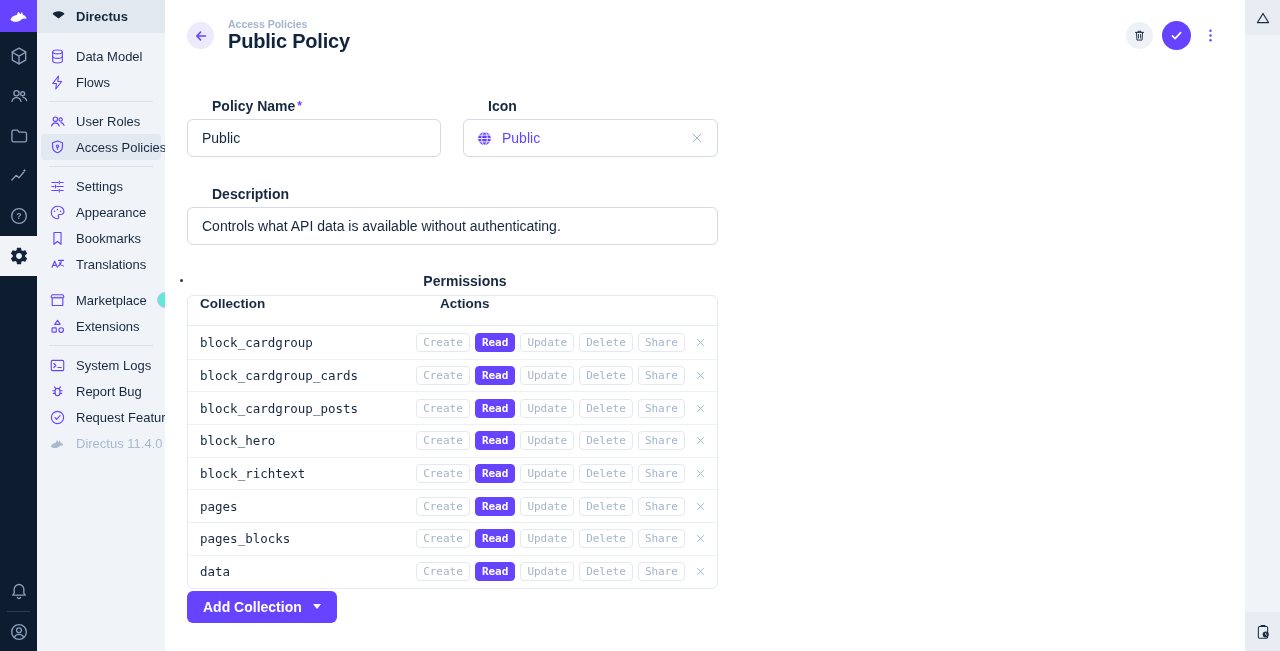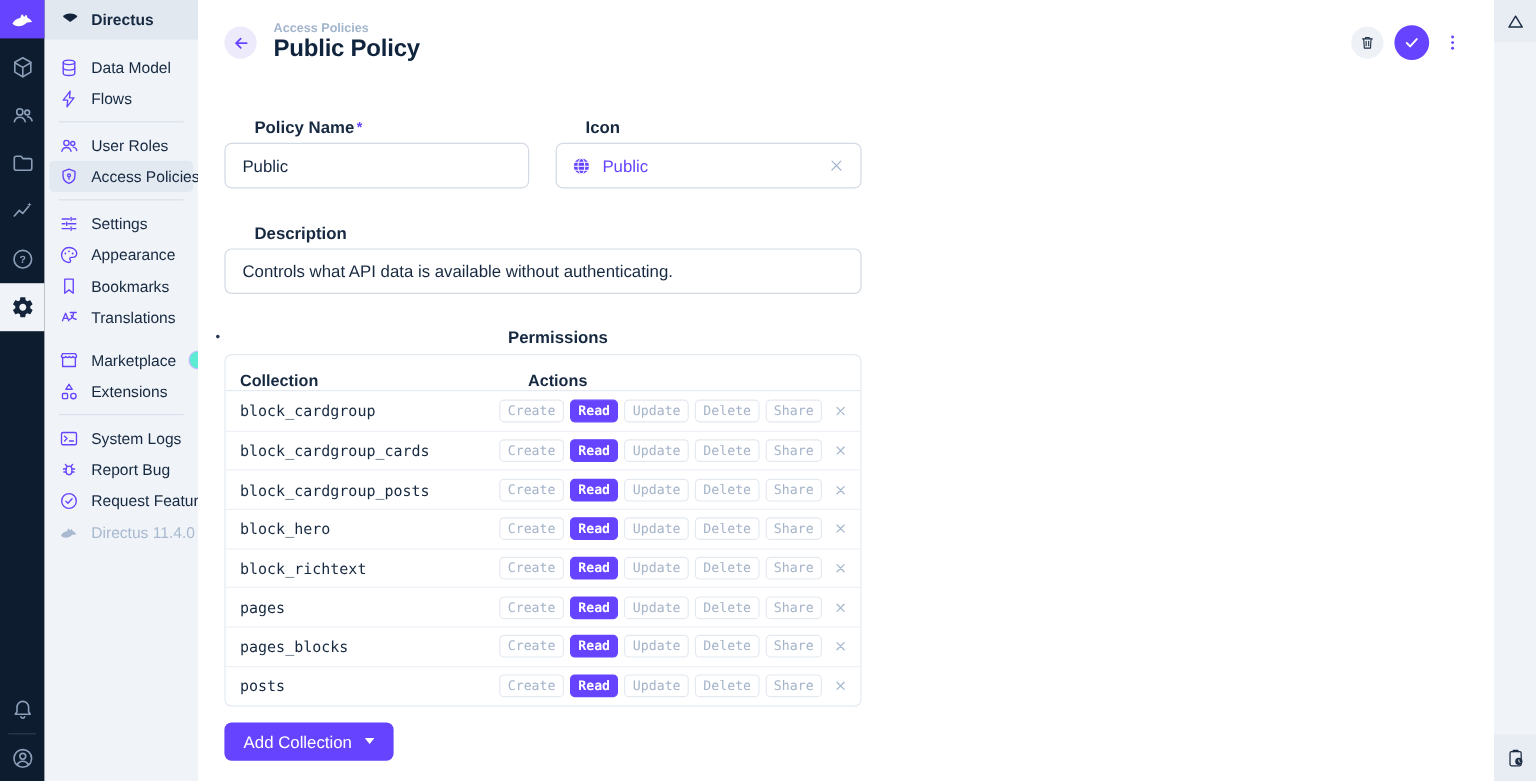--- a/index.html
+++ b/index.html
@@ -65,37 +65,37 @@
   .icon-input .globe svg{width:17px;height:17px;}
   .icon-value{margin-left:9px;font-size:14px;font-weight:500;color:#6644ff;}
   .clear-x{margin-left:auto;color:#a2b5cd;display:flex;cursor:pointer;}
   .clear-x svg{width:16px;height:16px;stroke-width:1.5;}
 
   .section{margin-top:29px;}
   .perm-label-wrap{position:relative;margin-top:28px;}
   .edited-dot{position:absolute;left:-7px;top:6px;width:3px;height:3px;border-radius:50%;background:#25354d;}
 
   .perm-table{margin-top:6px;width:531px;box-sizing:border-box;border:1px solid #e4eaf1;border-radius:6px;overflow:hidden;background:#fff;}
-  .perm-head{height:30px;box-sizing:border-box;display:flex;align-items:flex-end;padding:0 10px 0 12px;border-bottom:1px solid #e4eaf1;}
+  .perm-head{height:30px;box-sizing:border-box;display:flex;align-items:flex-start;padding:0 10px 0 12px;border-bottom:1px solid #e4eaf1;}
   .th{font-size:13.5px;font-weight:600;color:#172940;}
   .th-collection{flex:1;}
   .th-actions{width:245px;}
   .th-spacer{width:22px;}
   .perm-row{height:32.7px;box-sizing:border-box;display:flex;align-items:center;padding:0 10px 0 12px;}
   .perm-row + .perm-row{border-top:1px solid #edf1f7;}
   .row-name{flex:1;font-family:"DejaVu Sans Mono",monospace;font-size:12.5px;color:#172940;}
   .row-actions{display:flex;gap:5px;margin-left:auto;}
   .chip{font-family:"DejaVu Sans Mono",monospace;font-size:11px;line-height:13px;color:#a5b4c9;background:#fff;
     border:1px solid #e4e9f0;border-radius:4px;padding:2px 6px;cursor:pointer;white-space:nowrap;}
   .chip.on{background:#6644ff;border-color:#6644ff;color:#fff;font-weight:700;}
   .row-x{margin-left:9px;color:#a2b5cd;display:flex;cursor:pointer;}
   .row-x svg{width:13px;height:13px;stroke-width:1.8;}
 
-  .add-btn{margin-top:13px;height:32px;border:none;border-radius:6px;background:#6644ff;color:#fff;
-    font-family:"Liberation Sans",sans-serif;font-size:14px;font-weight:400;padding:0 16px;
+  .add-btn{margin-top:2px;height:32px;border:none;border-radius:6px;background:#6644ff;color:#fff;
+    font-family:"Liberation Sans",sans-serif;font-size:14px;font-weight:700;padding:0 16px;
     display:inline-flex;align-items:center;gap:11px;cursor:pointer;}
   .caret{width:0;height:0;border-left:4.5px solid transparent;border-right:4.5px solid transparent;border-top:5.5px solid #fff;}
 
   
   .right-strip{width:35px;background:#f0f4f9;flex-shrink:0;display:flex;flex-direction:column;justify-content:space-between;}
   .strip-top{height:35px;background:#e8edf4;display:flex;align-items:center;justify-content:center;color:#1b2c44;cursor:pointer;}
   .strip-top .icn svg{width:16px;height:16px;stroke-width:1.8;}
   .strip-bottom{height:39px;background:#e8edf4;display:flex;align-items:center;justify-content:center;color:#1b2c44;cursor:pointer;}
   .strip-bottom .icn svg{width:18px;height:18px;stroke-width:1.4;}
 </style>
@@ -517,21 +517,21 @@
               <span class="chip">Delete</span>
               <span class="chip">Share</span>
             </span>
             <span class="row-x">
               <svg viewBox="0 0 24 24" fill="none" stroke="currentColor" stroke-width="1.6" stroke-linecap="round" stroke-linejoin="round">
                 <path d="M6.5 6.5l11 11M17.5 6.5l-11 11"></path>
               </svg>
             </span>
           </div>
           <div class="perm-row">
-            <span class="row-name">posts</span>
+            <span class="row-name">data</span>
             <span class="row-actions">
               <span class="chip">Create</span>
               <span class="chip on">Read</span>
               <span class="chip">Update</span>
               <span class="chip">Delete</span>
               <span class="chip">Share</span>
             </span>
             <span class="row-x">
               <svg viewBox="0 0 24 24" fill="none" stroke="currentColor" stroke-width="1.6" stroke-linecap="round" stroke-linejoin="round">
                 <path d="M6.5 6.5l11 11M17.5 6.5l-11 11"></path>

